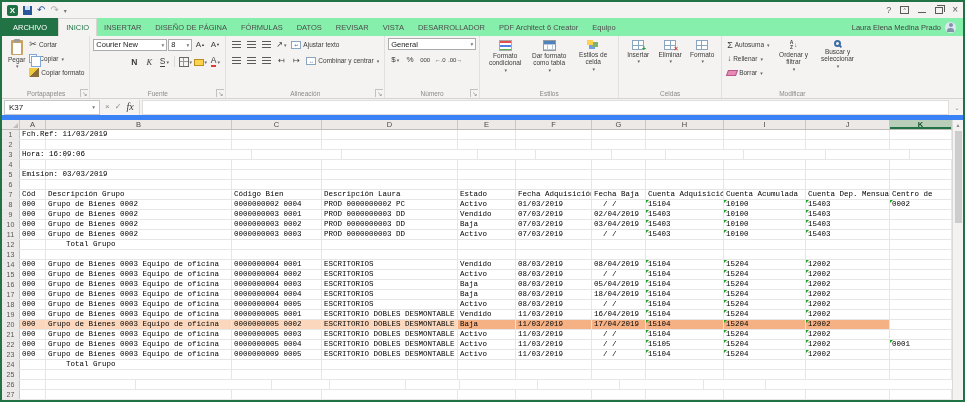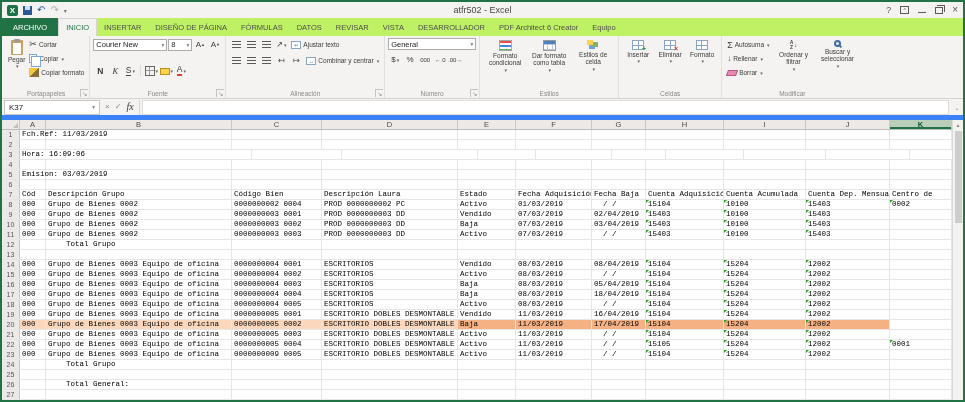--- a/index.html
+++ b/index.html
@@ -19,21 +19,21 @@
   .wtitle { position:absolute; left:0; right:0; text-align:center; font-size:9px; color:#454545; }
   .wctl { margin-left:auto; display:flex; align-items:center; gap:9px; z-index:1; color:#5a5a5a; }
   .help-ic { font-size:9px; }
   .ribopt-ic { width:9px; height:8px; border:1px solid #5a5a5a; font-size:5px; line-height:6px; text-align:center; }
   .min-ic { width:8px; height:1px; border-bottom:1px solid #5a5a5a; margin-top:5px; }
   .max-ic { width:8px; height:7px; border:1px solid #5a5a5a; position:relative; background:#f4f3f1; }
   .max-ic::before { content:""; position:absolute; left:1px; top:-3px; width:7px; height:6px; border:1px solid #5a5a5a; border-bottom:none; border-left:none; }
   .close-ic { font-size:10px; line-height:10px; }
 
   
-  .tabs { height:18px; background:#bef264; display:flex; align-items:stretch; font-size:7.5px; color:#4d4d4d; flex:none; }
+  .tabs { height:18px; background:#86efac; display:flex; align-items:stretch; font-size:7.5px; color:#4d4d4d; flex:none; }
   .tab { padding:0 7px; display:flex; align-items:center; cursor:default; white-space:nowrap; }
   .tab.file { background:#217346; color:#fff; padding:0 11px; }
   .tab.active { background:#f4f3f1; color:#217346; border:1px solid #d8d5d2; border-bottom:none; }
   .userbox { margin-left:auto; display:flex; align-items:center; gap:4px; padding-right:7px; font-size:7.5px; color:#444; }
   .avatar { width:11px; height:11px; border-radius:50%; background:#dfe6ef; position:relative; overflow:hidden; flex:none; }
   .avatar::before { content:""; position:absolute; left:3.5px; top:1.5px; width:4px; height:4px; border-radius:50%; background:#8193a8; }
   .avatar::after { content:""; position:absolute; left:2px; top:6.5px; width:7px; height:4px; border-radius:3px 3px 0 0; background:#8193a8; }
 
   
   .ribbon { height:63px; background:#f4f3f1; border-bottom:1px solid #d5d2cf; display:flex; align-items:stretch; padding-left:1px; color:#3b3b3b; flex:none; }
@@ -121,21 +121,20 @@
 <div id="win">
 
   <div class="titlebar">
     <div class="qat">
       <span class="xl-logo">X</span>
       <span class="save-ic"></span>
       <span class="undo-ic">↶</span>
       <span class="redo-ic">↷</span>
       <span class="qat-dd">▾</span>
     </div>
-    <div class="wtitle">atfr502 - Excel</div>
     <div class="wctl">
       <span class="help-ic">?</span>
       <span class="ribopt-ic">^</span>
       <span class="min-ic"></span>
       <span class="max-ic"></span>
       <span class="close-ic">×</span>
     </div>
   </div>
 
   <div class="tabs">
@@ -143,20 +142,24 @@
     <div class="tab active">INICIO</div>
     <div class="tab">INSERTAR</div>
     <div class="tab">DISEÑO DE PÁGINA</div>
     <div class="tab">FÓRMULAS</div>
     <div class="tab">DATOS</div>
     <div class="tab">REVISAR</div>
     <div class="tab">VISTA</div>
     <div class="tab">DESARROLLADOR</div>
     <div class="tab">PDF Architect 6 Creator</div>
     <div class="tab">Equipo</div>
+    <div class="userbox">
+      <span>Laura Elena Medina Prado</span>
+      <span class="avatar"></span>
+    </div>
   </div>
 
   <div class="ribbon">
 
     <div class="rg">
       <div class="bb">
         <span class="ic-clip"></span>
         <span>Pegar</span>
         <span class="dd">▾</span>
       </div>
@@ -173,21 +176,21 @@
         <div class="sbtn">
           <span class="ic-brush"></span>
           <span>Copiar formato</span>
         </div>
       </div>
       <div class="rg-label">Portapapeles</div>
       <span class="launcher">↘</span>
     </div>
 
     <div class="rg">
-      <div class="vcol" style="gap:13px;">
+      <div class="vcol" style="gap:4px;align-items:flex-end;">
         <div class="hrow">
           <div class="combo" style="width:74px;">
             <span>Courier New</span>
               <span class="nb-dd">▾</span>
           </div>
           <div class="combo" style="width:24px;">
             <span>8</span>
               <span class="nb-dd">▾</span>
           </div>
           <div class="gbtn">A<span style="font-size:4px;">▲</span></div>
@@ -757,21 +760,20 @@
             <div class="cell" style="width: 76px;"></div>
             <div class="cell" style="width: 54px;"></div>
             <div class="cell" style="width: 78px;"></div>
             <div class="cell" style="width: 82px;"></div>
             <div class="cell" style="width: 84px;"></div>
             <div class="cell" style="width: 62px;"></div>
           </div>
           <div class="grow">
             <div class="rh">26</div>
             <div class="cell" style="width: 26px;"></div>
-            <div class="cell" style="width: 186px;">    Total General:</div>
             <div class="cell" style="width: 90px;"></div>
             <div class="cell" style="width: 136px;"></div>
             <div class="cell" style="width: 58px;"></div>
             <div class="cell" style="width: 76px;"></div>
             <div class="cell" style="width: 54px;"></div>
             <div class="cell" style="width: 78px;"></div>
             <div class="cell" style="width: 82px;"></div>
             <div class="cell" style="width: 84px;"></div>
             <div class="cell" style="width: 62px;"></div>
           </div>

